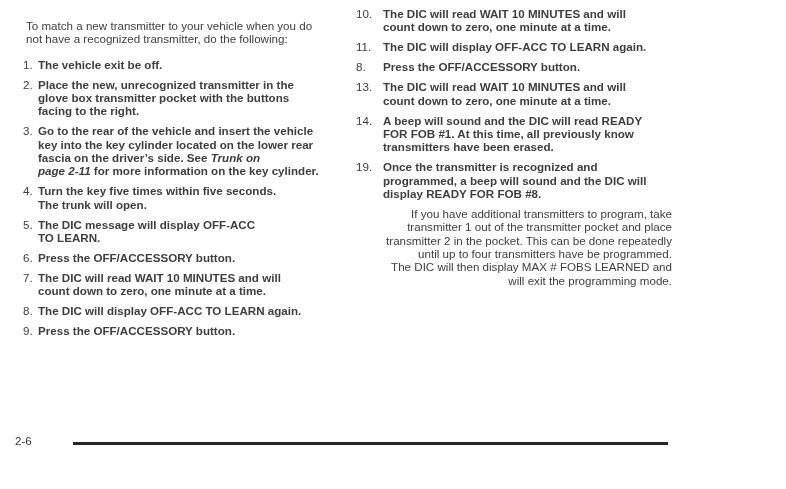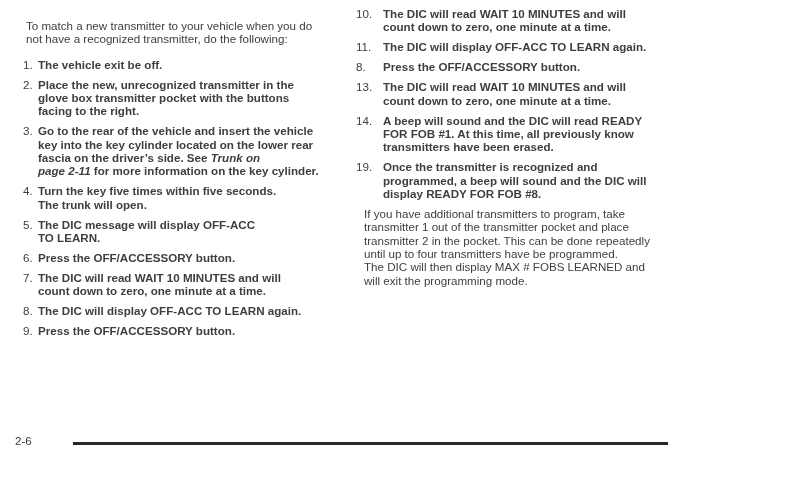--- a/index.html
+++ b/index.html
@@ -26,21 +26,21 @@
     width: 336px;
   }
   .col-right {
     left: 352px;
     width: 332px;
   }
   .intro, .para {
     white-space: pre;
     margin: 12px;
   }
-  .para { margin-top: 6.7px; }
+  .para { margin-top: 6.7px; text-align: right; }
   .li {
     position: relative;
     margin-top: 6.7px;
   }
   .col-left .li { padding-left: 24px; }
   .col-right .li { padding-left: 31px; }
   .li .num {
     position: absolute;
     top: 0;
   }

